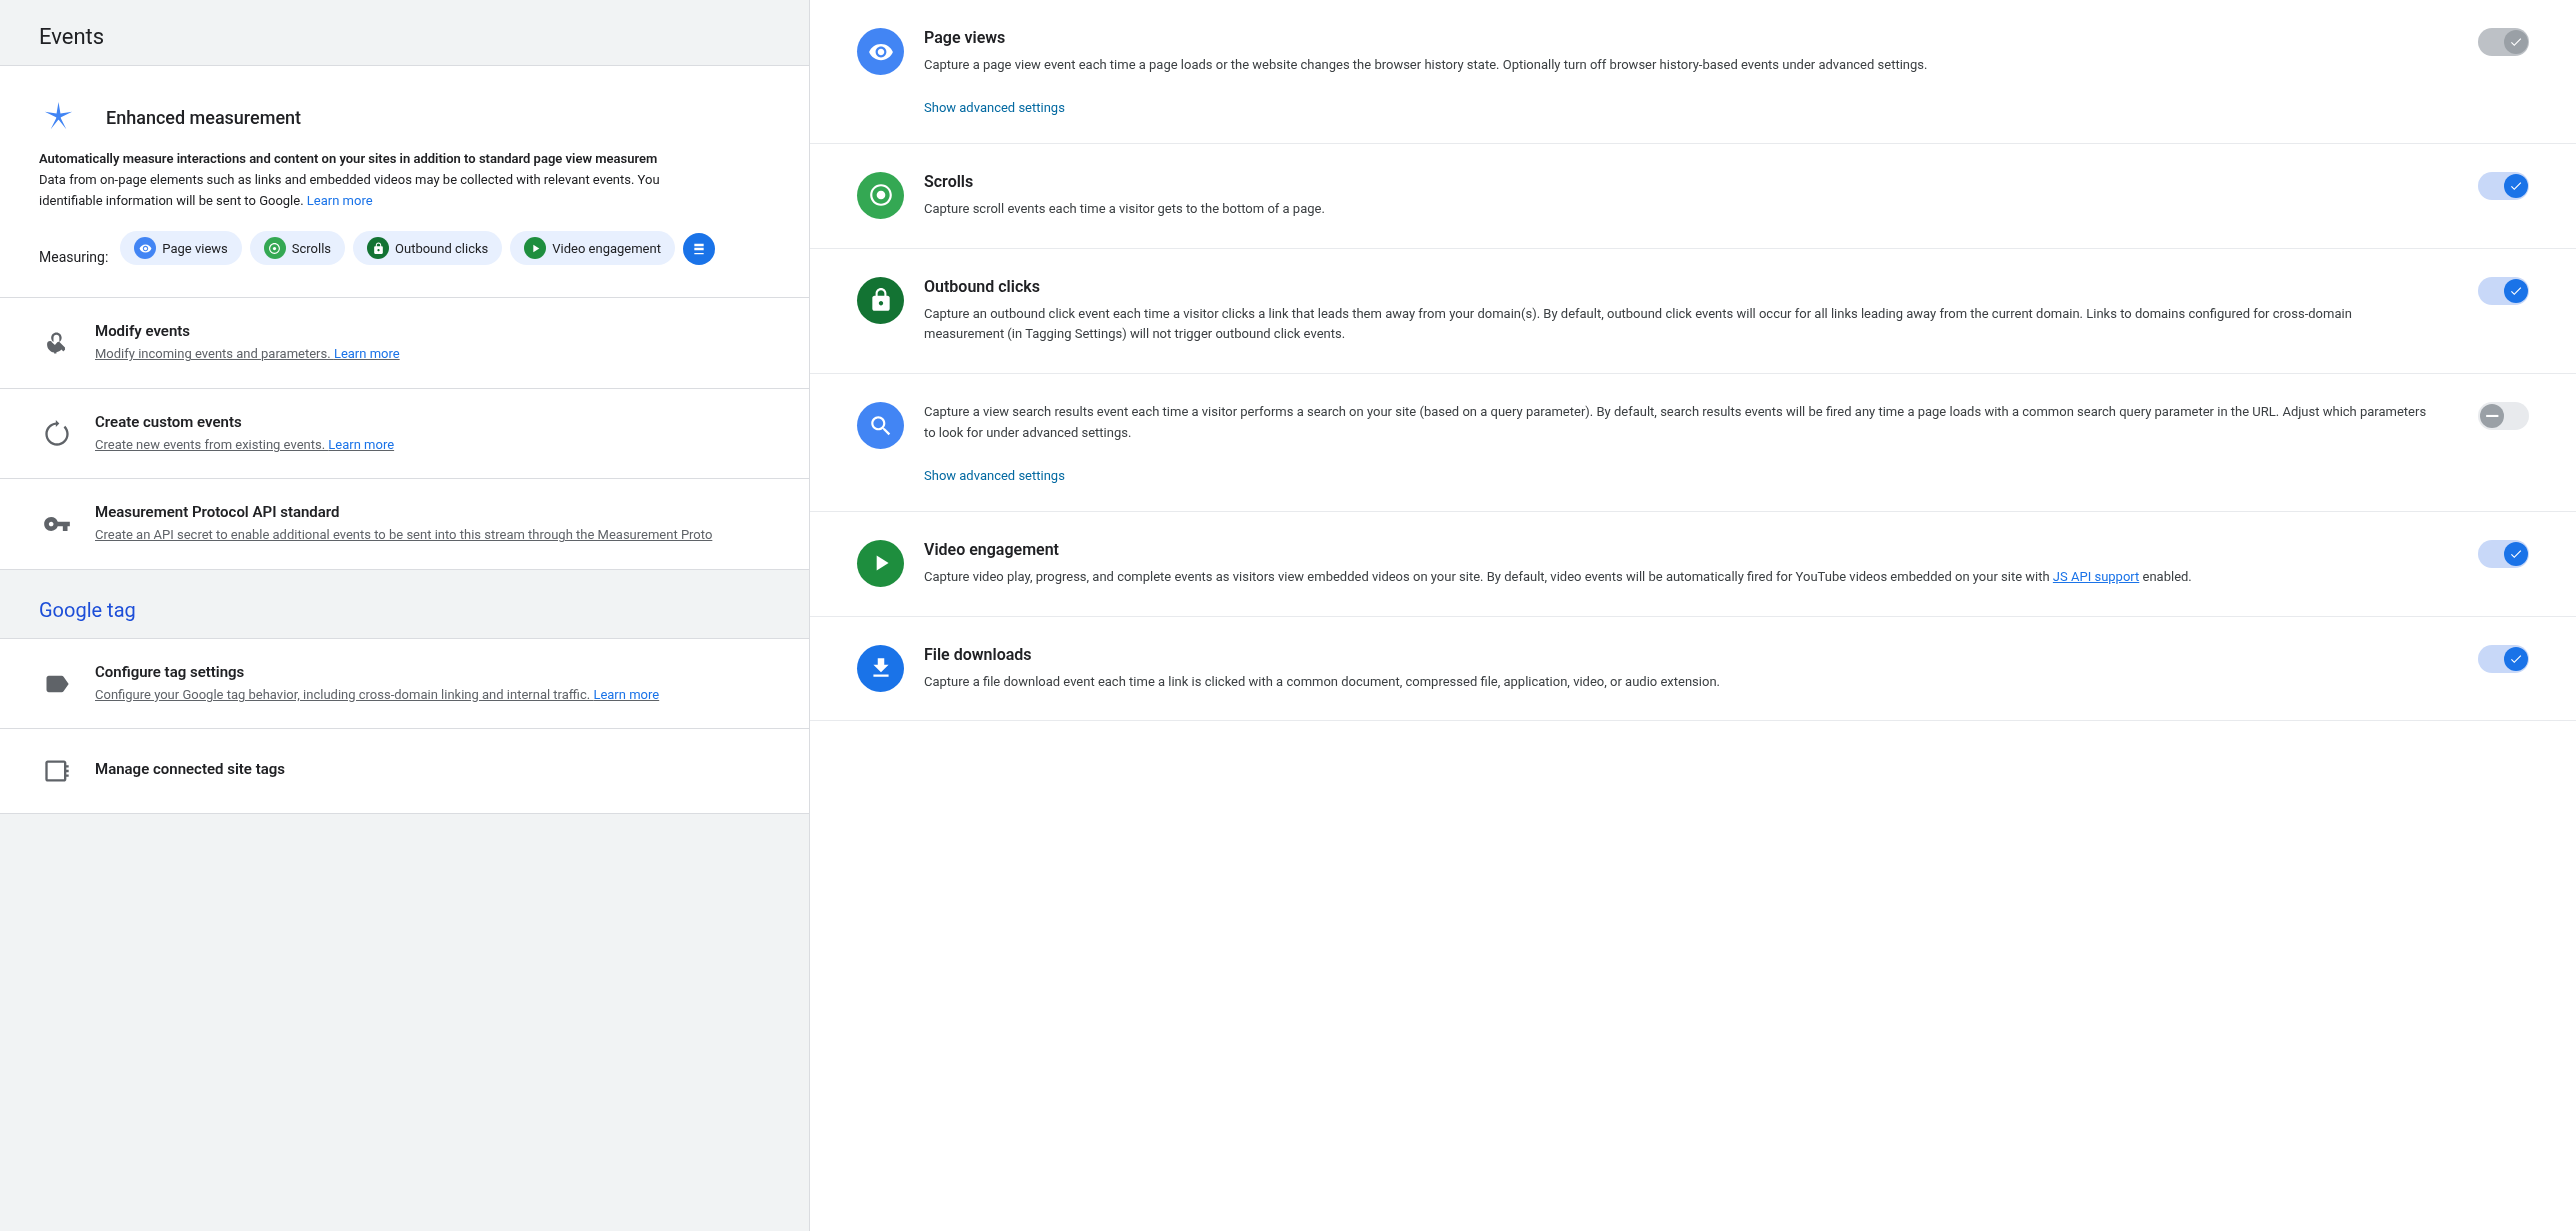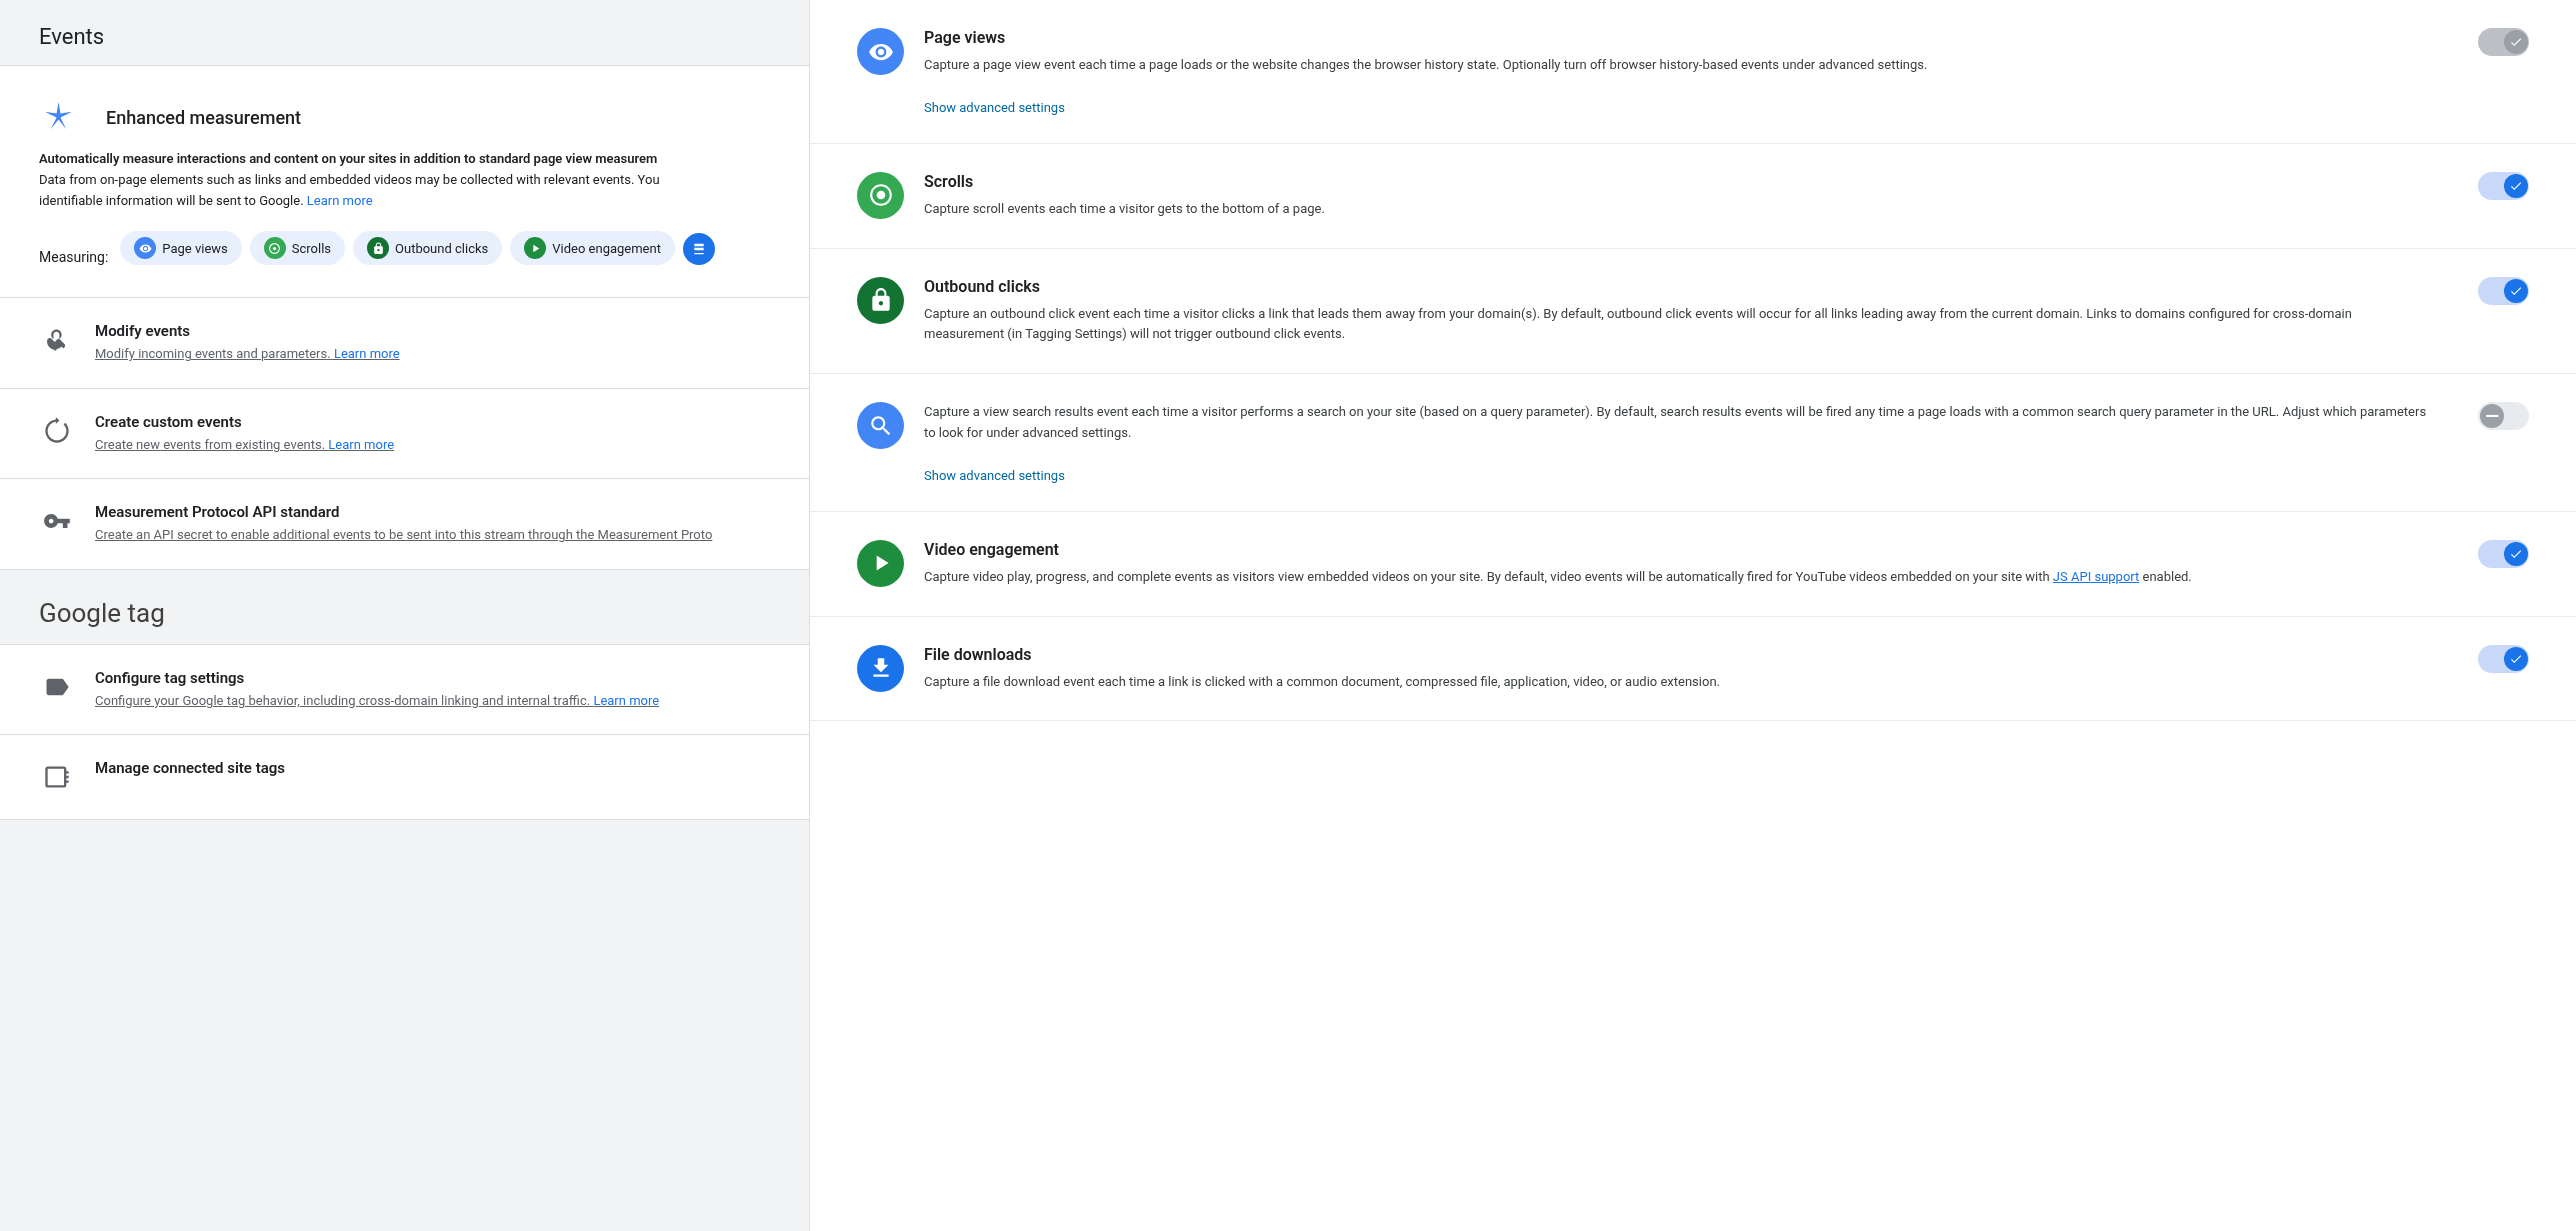--- a/index.html
+++ b/index.html
@@ -120,21 +120,21 @@
       display: flex;
       align-items: center;
       justify-content: center;
       color: #fff;
       font-size: 14px;
       font-weight: 500;
     }
 
     .menu-item {
       display: flex;
-      align-items: flex-start;
+      align-items: center;
       gap: 20px;
       padding: 24px 39px;
       border-bottom: 1px solid #dadce0;
       background: #fff;
     }
 
     .menu-item-icon {
       width: 36px;
       height: 36px;
       flex-shrink: 0;
@@ -155,23 +155,23 @@
 
     .menu-item-desc {
       font-size: 13px;
       color: #5f6368;
       line-height: 1.5;
       text-decoration: underline;
     }
 
     .google-tag-header {
       padding: 28px 39px 16px 39px;
-      font-size: 26px;
+      font-size: 20px;
       font-weight: 400;
-      color: #404040;
+      color: #1d4ed8;
       border-bottom: 1px solid #dadce0;
       background: #f1f3f4;
     }
 
     
     .right-panel {
       flex: 1;
       background: #fff;
       border-left: 1px solid #dadce0;
       overflow-y: auto;

